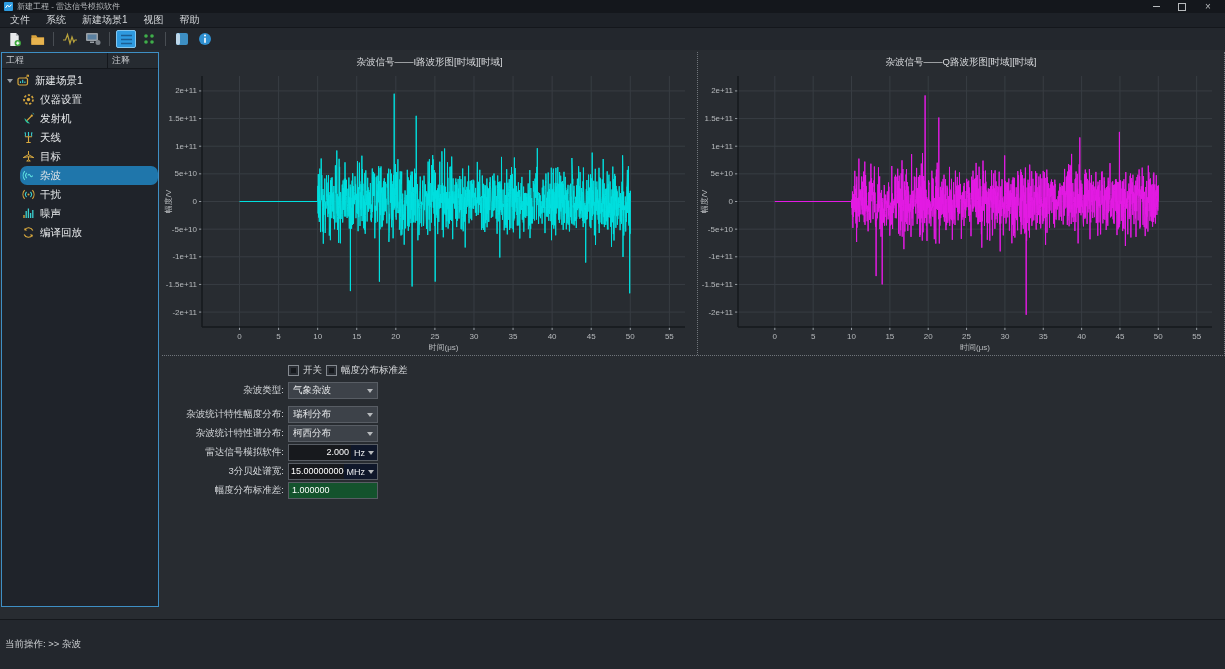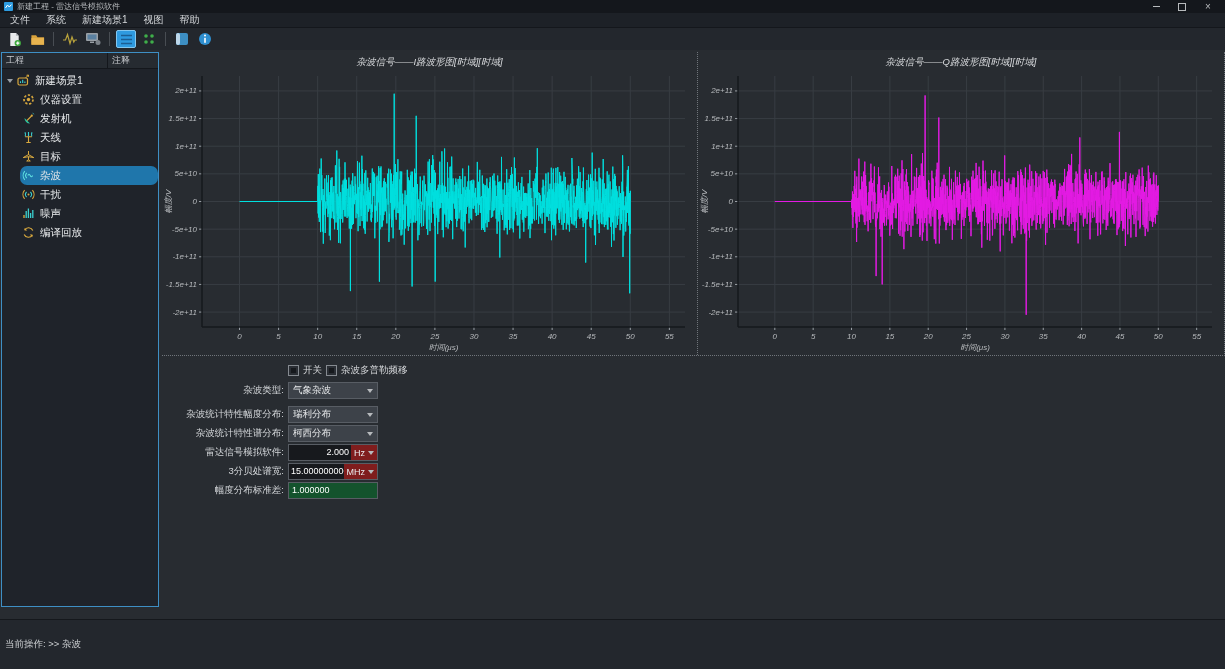--- a/index.html
+++ b/index.html
@@ -41,39 +41,39 @@
   .tree-row.root{padding-left:3px;}
   .row-inner{flex:1;height:100%;display:flex;align-items:center;gap:5px;padding-left:1px;}
   .tree-row.selected .row-inner{background:#1f76ab;border-radius:7px;}
   .caret{width:10px;display:flex;align-items:center;justify-content:center;flex:none;}
   .caret-glyph{width:0;height:0;border-left:3px solid transparent;border-right:3px solid transparent;border-top:4px solid #9aa0a6;}
   .tree-icon{width:14px;height:13px;display:flex;align-items:center;justify-content:center;flex:none;}
 
   
   .content{flex:1;display:flex;flex-direction:column;min-width:0;padding-left:3px;margin-top:2px;}
   .charts-row{height:304px;flex:none;display:flex;border-bottom:1px dotted #70757b;border-right:1px dotted #70757b;box-sizing:border-box;}
-  .chart-panel{display:flex;flex-direction:column;min-width:0;font-style:italic;}
+  .chart-panel{display:flex;flex-direction:column;min-width:0;}
   .chart-panel.left{width:536px;flex:none;border-right:1px dotted #70757b;box-sizing:border-box;}
   .chart-panel.right{flex:1;}
   .chart-title{text-align:center;font-size:9.5px;color:#d8dadd;padding-top:4px;height:12px;flex:none;}
   .chart-canvas{flex:1;min-height:0;}
   svg.plot{width:100%;height:100%;display:block;}
 
   
   .form-area{padding-top:8px;font-size:9.5px;}
   .form-row{display:flex;align-items:center;height:17px;margin-bottom:2px;}
   .form-label{width:122px;text-align:right;margin-right:4px;color:#d4d7da;white-space:nowrap;flex:none;}
   .checkbox-row{margin-left:126px;display:flex;align-items:center;gap:4px;height:13px;margin-bottom:5px;}
   .cb-wrap{display:flex;align-items:center;gap:4px;}
   .cb{width:9px;height:9px;border:1px solid #858a90;background:#2a2e34;display:inline-flex;align-items:center;justify-content:center;box-sizing:content-box;}
   .cb .fill{width:5px;height:5px;background:#16191d;}
   .select{width:90px;height:17px;background:#3d4249;border:1px solid #585d64;display:flex;align-items:center;padding:0 4px;color:#e8eaec;box-sizing:border-box;}
   .arrow-down{width:0;height:0;border-left:3px solid transparent;border-right:3px solid transparent;border-top:4px solid #b7babd;}
   .select .arrow-down{margin-left:auto;}
-  .unit-ctl{width:90px;height:17px;border:1px solid #585d64;display:flex;box-sizing:border-box;background:#7f1d1d;}
+  .unit-ctl{width:90px;height:17px;border:1px solid #585d64;display:flex;box-sizing:border-box;background:#0f172a;}
   .unit-ctl .val{flex:1;background:#17191d;color:#fff;text-align:right;padding:0 2px;line-height:15px;font-size:9px;overflow:hidden;}
   .unit-ctl .unit{color:#e8eaec;padding:0 3px;display:flex;align-items:center;gap:3px;font-size:9px;}
   .text-input{width:90px;height:17px;background:#14532d;border:1px solid #585d64;color:#fff;text-align:left;padding:0 3px;box-sizing:border-box;line-height:15px;font-size:9px;}
   .gap5{height:5px;}
 
   
   .statusbar{height:17px;flex:none;background:#23272d;font-size:9.5px;color:#cfd2d5;display:flex;align-items:center;padding:16px 5px;border-top:1px solid #15181c;}
 </style>
 </head>
 <body>
@@ -456,21 +456,21 @@
           <span class="cb-wrap">
             <span class="cb">
                 <span class="fill"></span>
               </span>
             <span>开关</span>
           </span>
           <span class="cb-wrap">
             <span class="cb">
                 <span class="fill"></span>
               </span>
-            <span>杂波多普勒频移</span>
+            <span>幅度分布标准差</span>
           </span>
         </div>
 
         <div class="form-row">
           <span class="form-label">杂波类型:</span>
           <span class="select">
             <span>气象杂波</span>
             <span class="arrow-down"></span>
           </span>
         </div>

